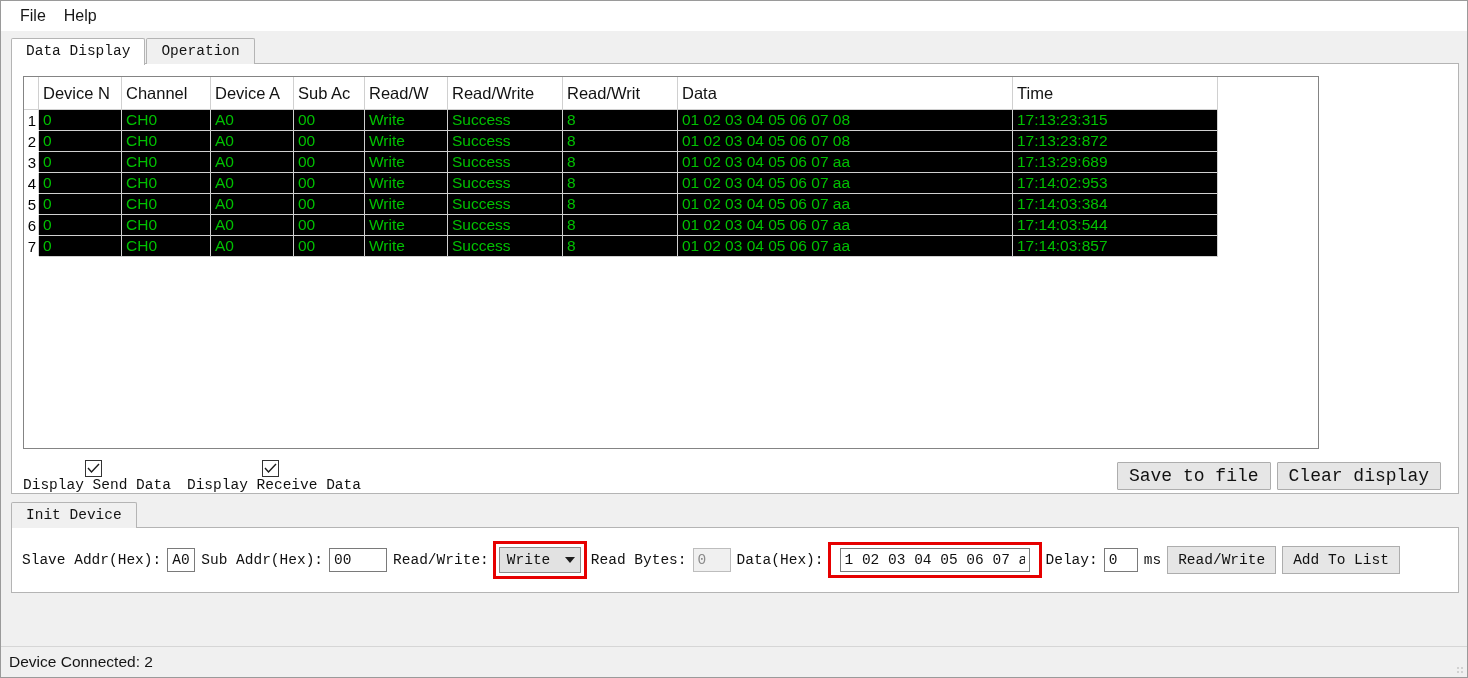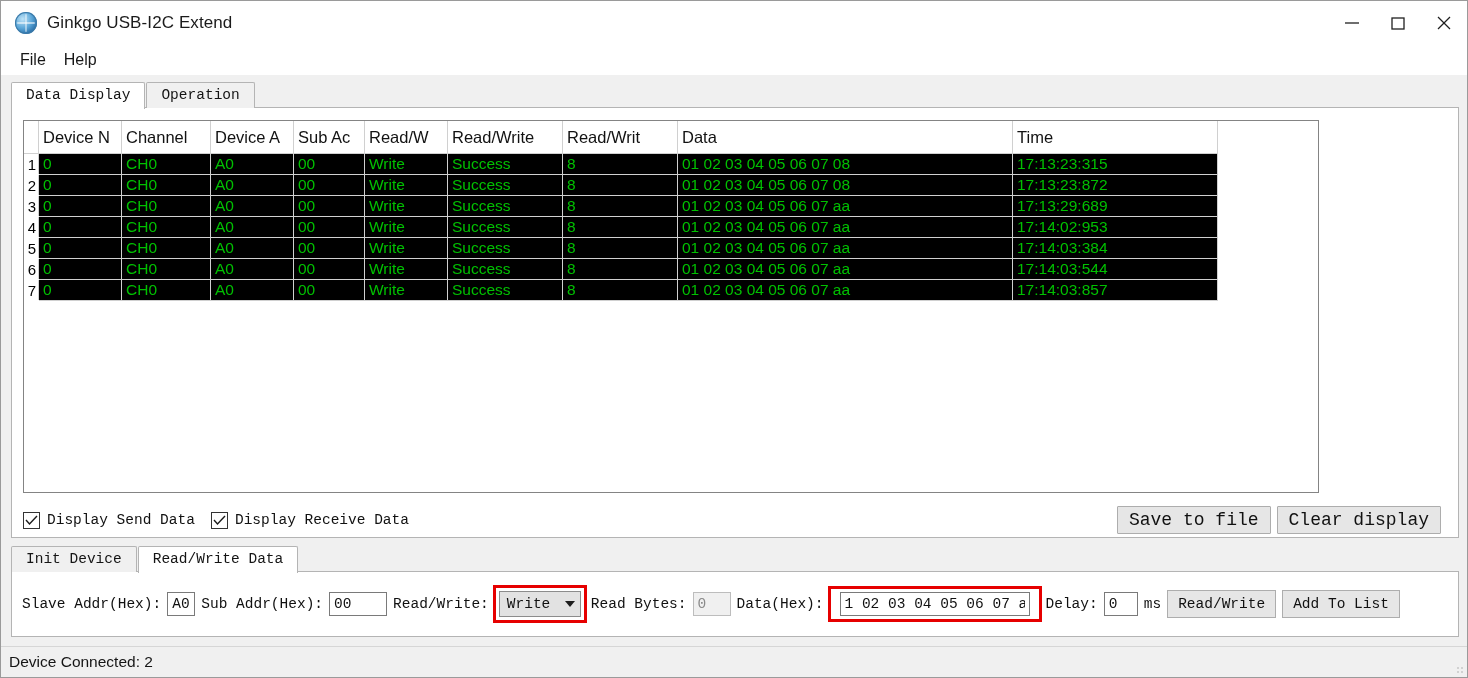--- a/index.html
+++ b/index.html
@@ -126,21 +126,21 @@
   .c6{width:110px;}
   .c7{width:110px;}
   .c8{width:330px;}
   .c9{width:200px;}
   
   .optionrow{
     position:absolute;left:11px;top:395px;width:1418px;height:34px;
     display:flex;align-items:center;
   }
   .chk{
-    display:flex;align-items:center;margin-right:16px;
+    display:flex;align-items:center;margin-right:16px;flex-direction:column;
   }
   .chkbox{
     width:17px;height:17px;border:1px solid #333;background:#fff;
     display:inline-flex;align-items:center;justify-content:center;margin-right:7px;
     box-sizing:border-box;
   }
   .chklabel{
     font-family:"Liberation Mono", monospace;font-size:14.5px;color:#111;
   }
   .btnspace{margin-left:auto;display:flex;}
@@ -218,42 +218,20 @@
     background:
       radial-gradient(#c9c9c9 40%, transparent 41%) 0 0/4px 4px;
     opacity:.8;
   }
 </style>
 </head>
 <body>
 
 <div class="window">
 
-  <div class="titlebar">
-    <div class="app-icon"></div>
-    <div class="title-text">Ginkgo USB-I2C Extend</div>
-    <div class="winbtns">
-      <div class="winbtn">
-        <svg width="18" height="14" viewBox="0 0 18 14">
-            <line x1="2" y1="7" x2="16" y2="7" stroke="#202020" stroke-width="1.3"></line>
-          </svg>
-      </div>
-      <div class="winbtn">
-        <svg width="18" height="16" viewBox="0 0 18 16">
-            <rect x="3" y="3" width="12" height="11" fill="none" stroke="#202020" stroke-width="1.3"></rect>
-          </svg>
-      </div>
-      <div class="winbtn">
-        <svg width="20" height="18" viewBox="0 0 20 18">
-            <line x1="4" y1="3" x2="16" y2="15" stroke="#202020" stroke-width="1.3"></line>
-            <line x1="16" y1="3" x2="4" y2="15" stroke="#202020" stroke-width="1.3"></line>
-          </svg>
-      </div>
-    </div>
-  </div>
 
   <div class="menubar">
     <div class="menuitem">File</div>
     <div class="menuitem">Help</div>
   </div>
 
   <div class="content">
 
     <div class="tabwidget">
       <div class="tabrow">
@@ -389,21 +367,20 @@
             <div class="btn">Clear display</div>
           </div>
         </div>
 
       </div>
     </div>
 
     <div class="bottomtabs">
       <div class="tabrow">
         <div class="tab">Init Device</div>
-        <div class="tab active">Read/Write Data</div>
       </div>
       <div class="bpane">
         <div class="formrow">
           <span class="flabel">Slave Addr(Hex):</span>
           <input class="finput w-slave" value="A0" style="">
           <span class="flabel">Sub Addr(Hex):</span>
           <input class="finput w-sub" value="00" style="">
           <span class="flabel">Read/Write:</span>
           <span class="redbox">
             <span class="combo">

